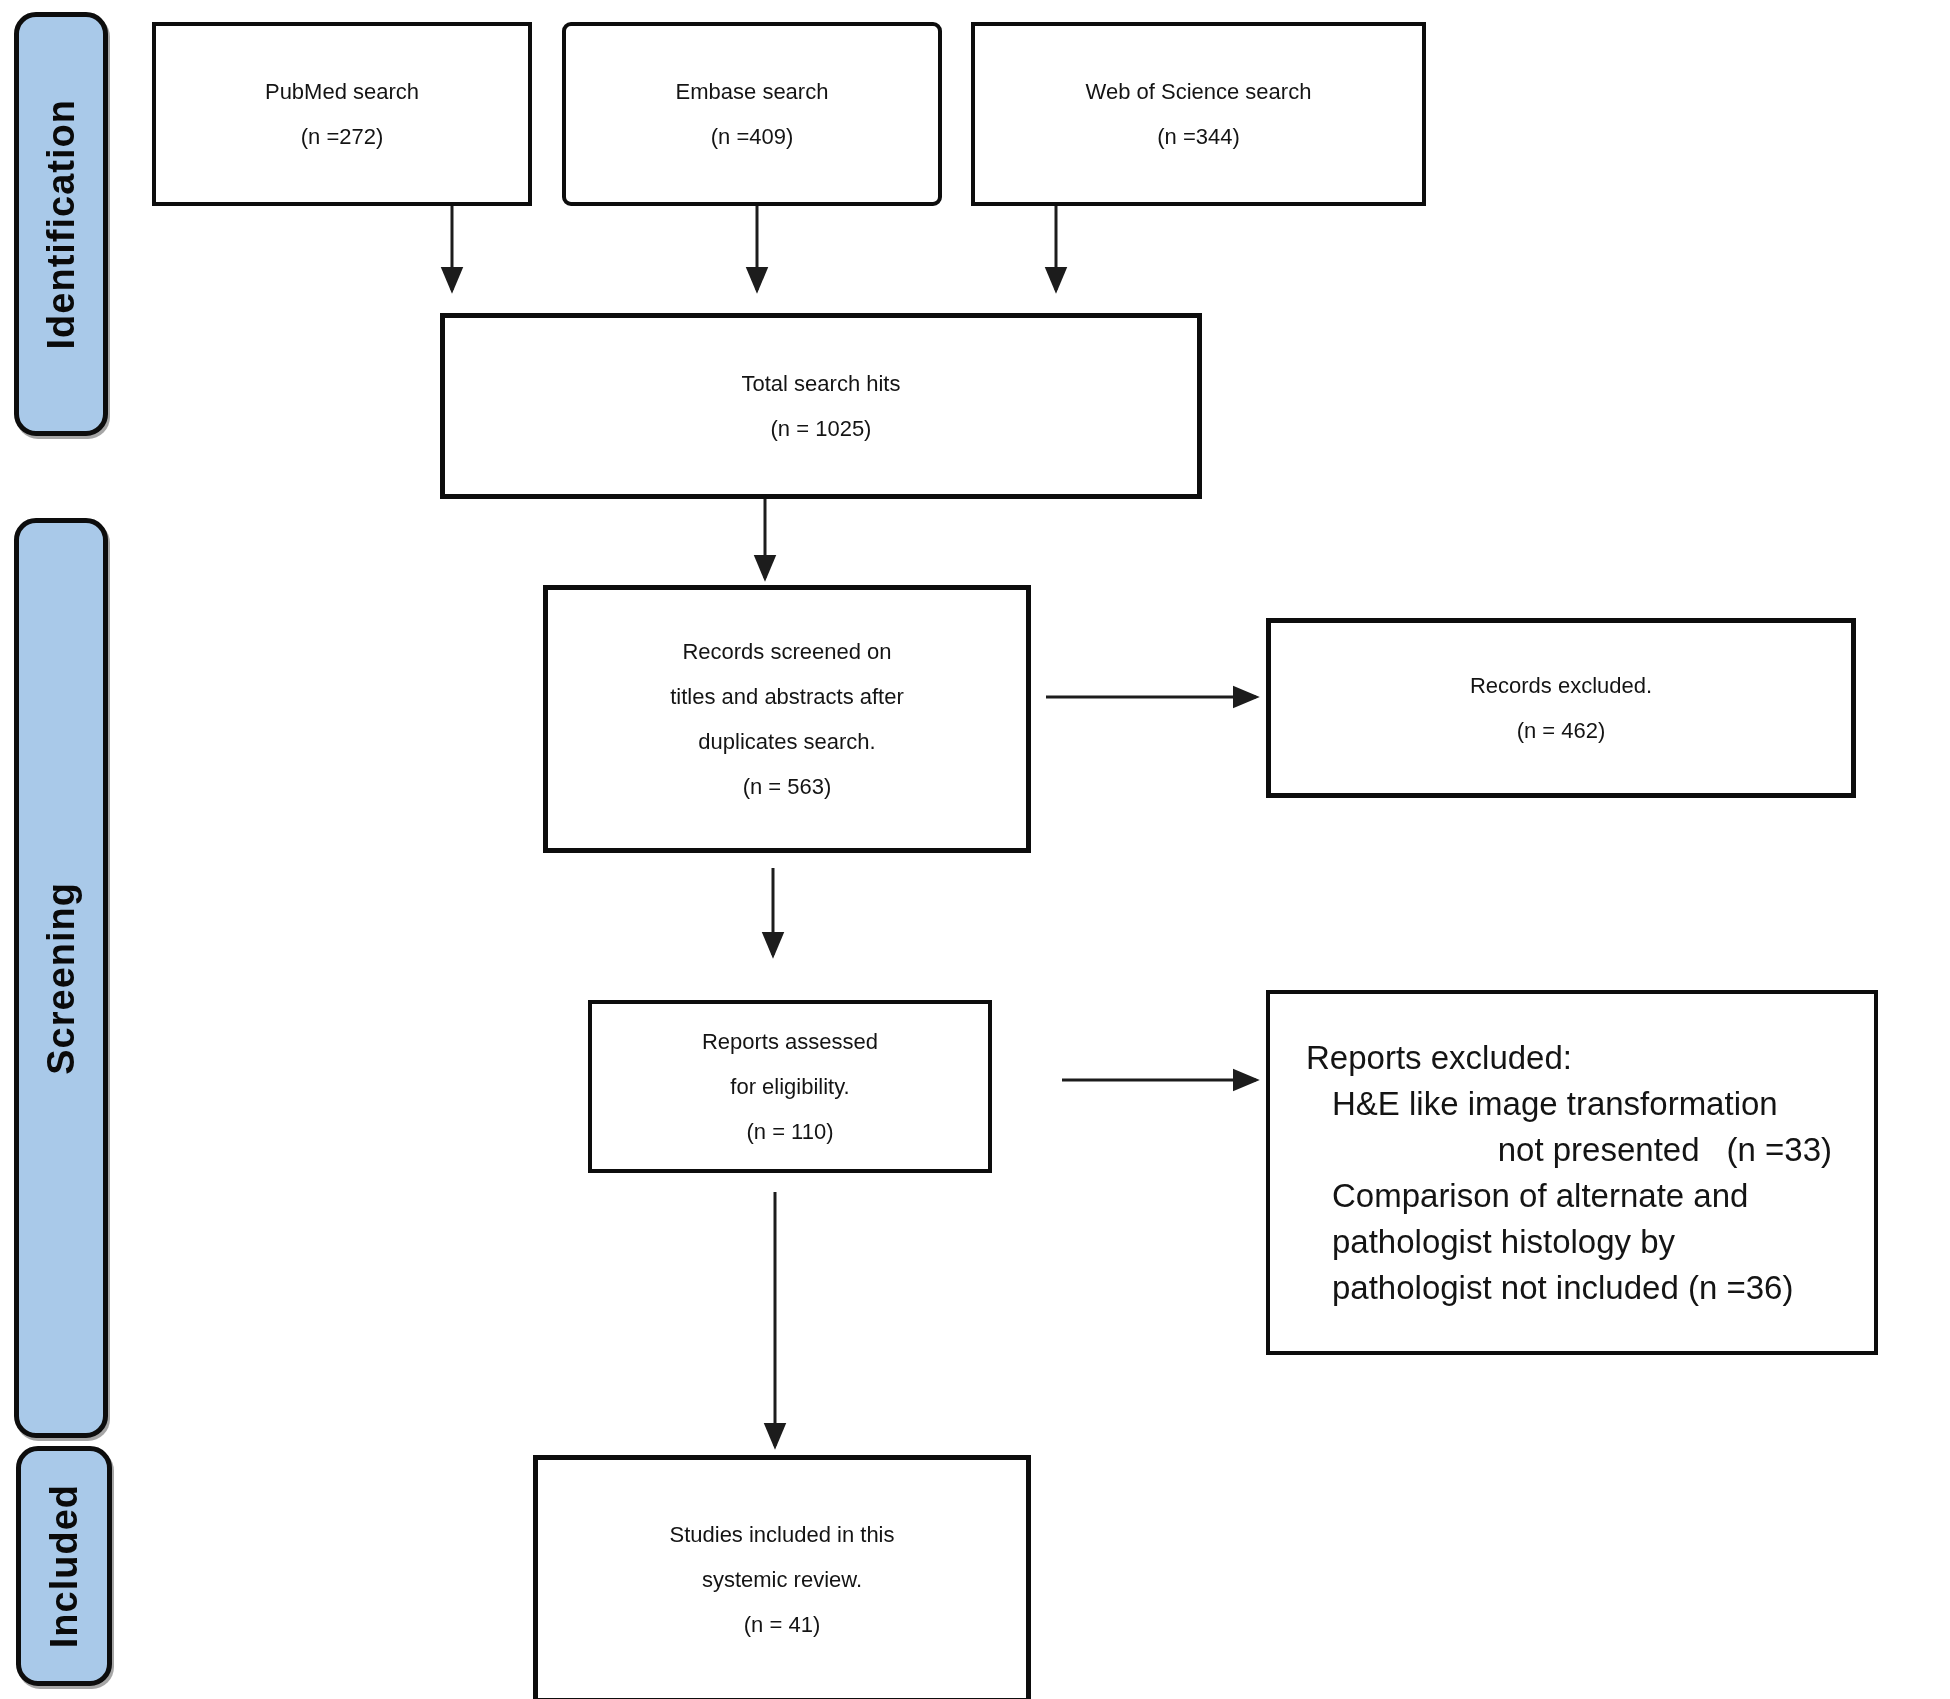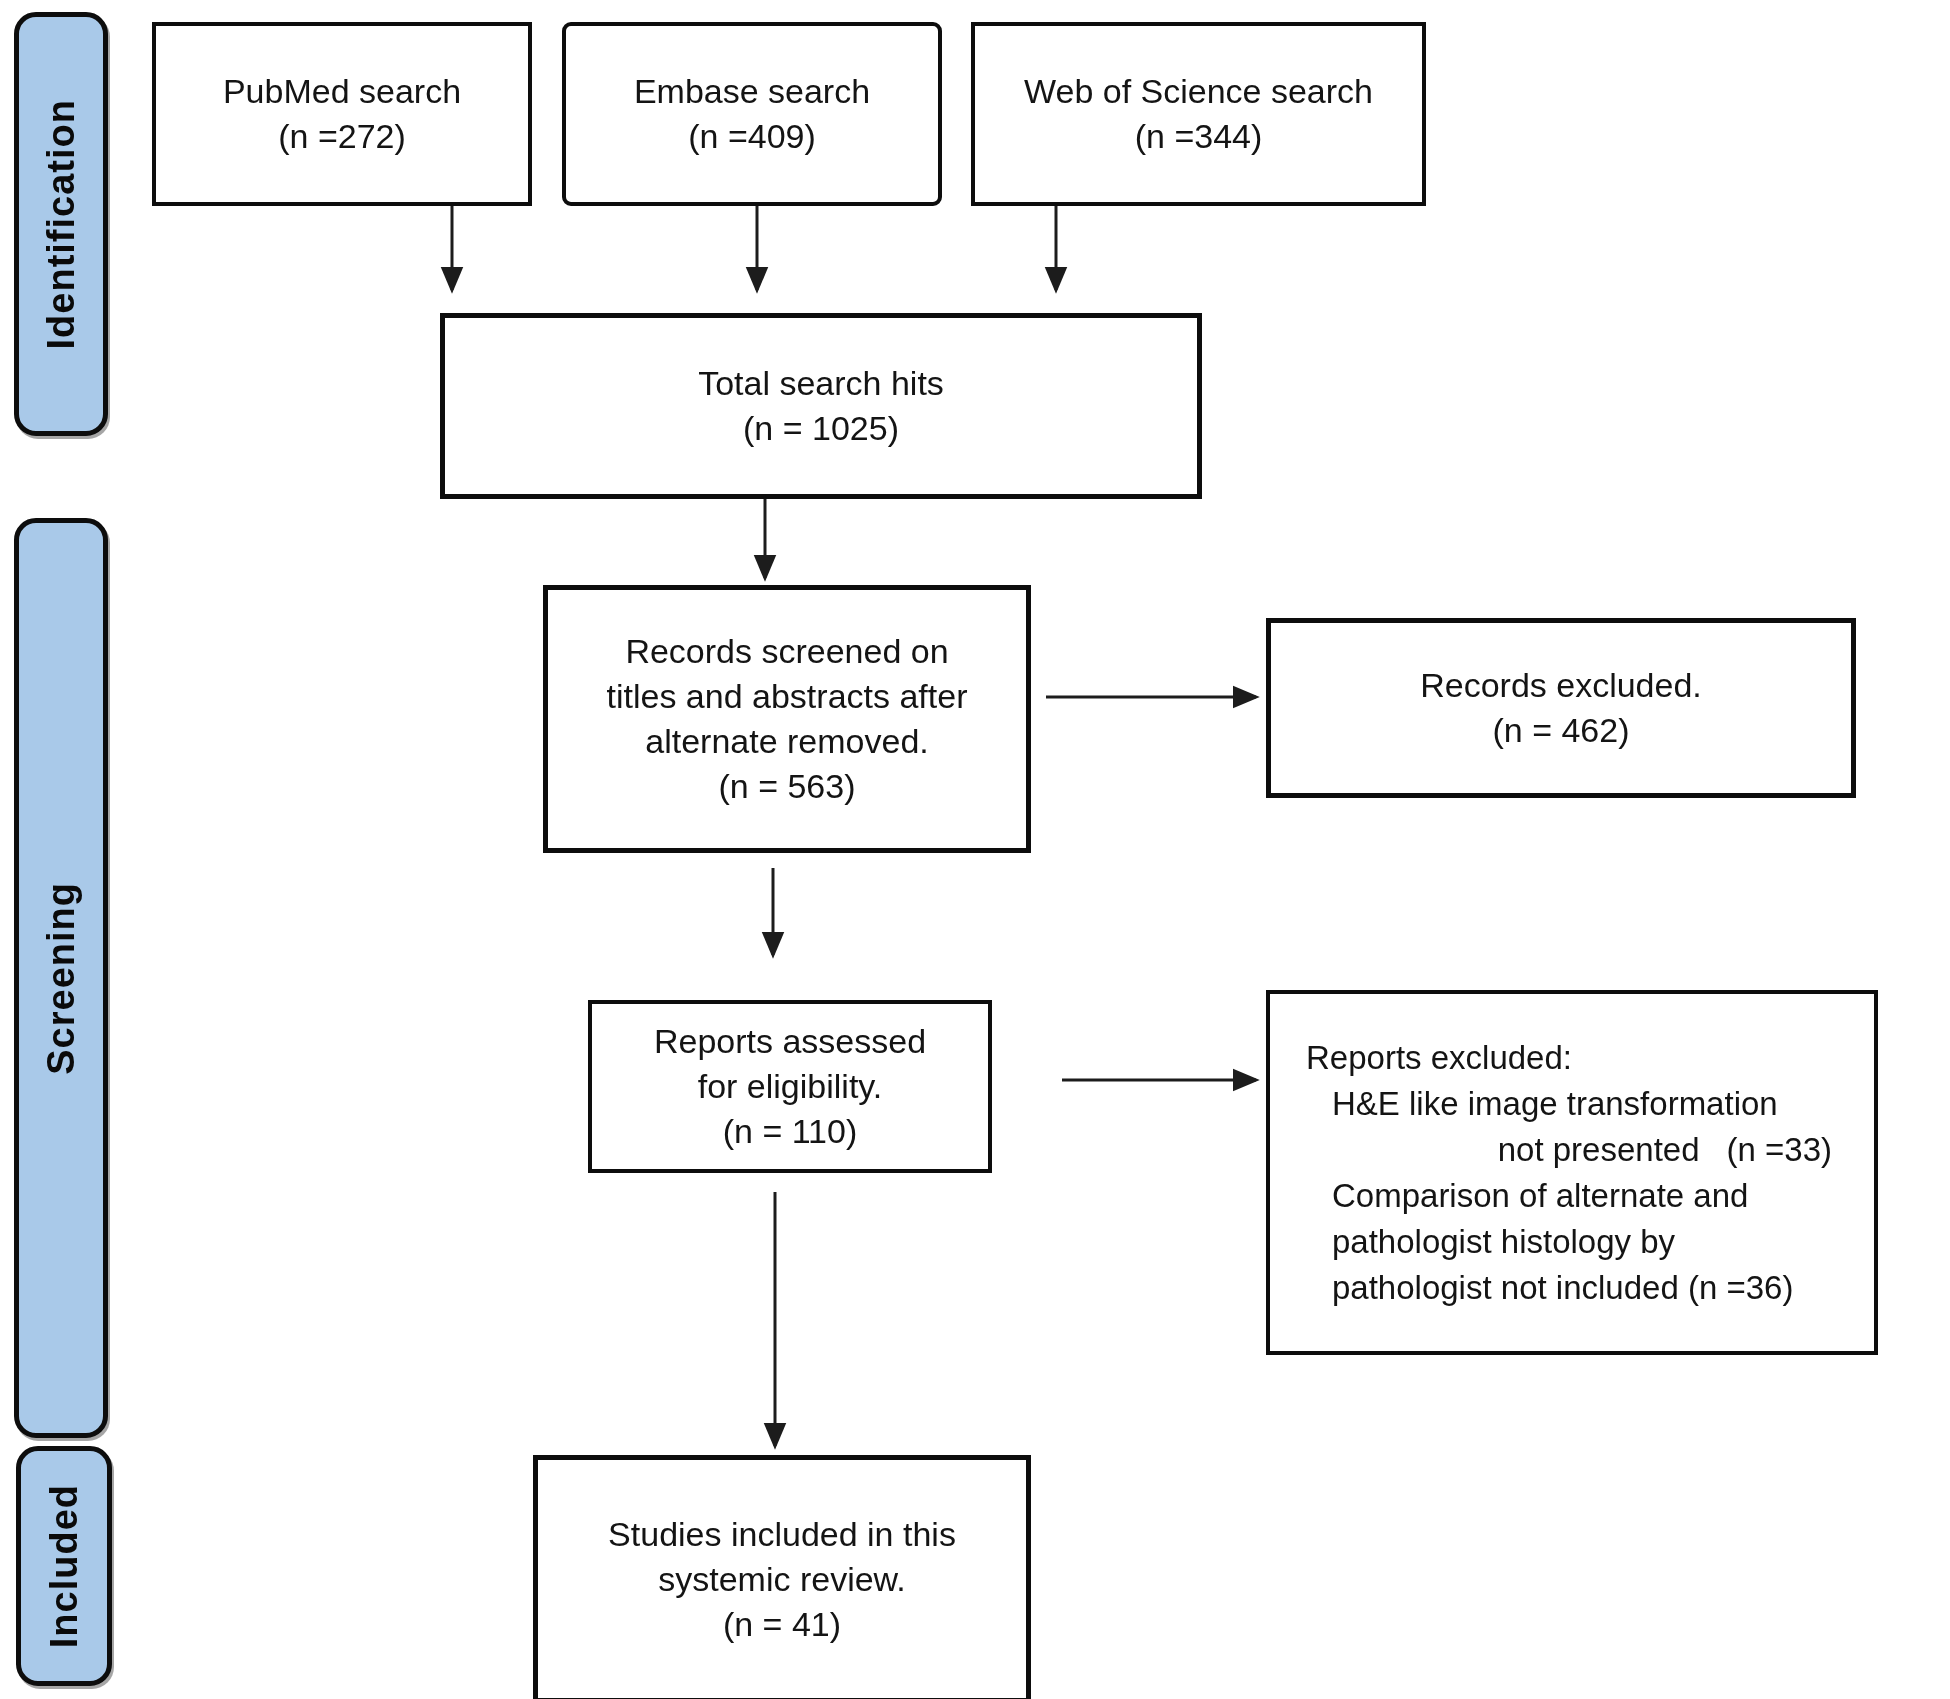--- a/index.html
+++ b/index.html
@@ -40,21 +40,21 @@
   #stage-included{left:16px;top:1446px;width:86px;height:230px;}
 
   
   .box{
     position:absolute;
     background:#fff;
     border:4px solid #0d0d0d;
     display:flex;flex-direction:column;
     align-items:center;justify-content:center;
     text-align:center;
-    font-size:34px;
+    font-size:22px;
     line-height:45px;
     color:#141414;
   }
   #pubmed-box{left:152px;top:22px;width:372px;height:176px;}
   #embase-box{left:562px;top:22px;width:372px;height:176px;border-radius:9px;}
   #wos-box{left:971px;top:22px;width:447px;height:176px;}
   #total-box{left:440px;top:299px;width:752px;height:176px;border-width:5px;margin-top:14px;}
   #screened-box{left:543px;top:585px;width:478px;height:258px;border-width:5px;}
   #records-excluded-box{left:1266px;top:618px;width:580px;height:170px;border-width:5px;}
   #assessed-box{left:588px;top:1000px;width:396px;height:165px;}
@@ -117,21 +117,21 @@
   </div>
 
   <div class="box" id="total-box">
     <div>Total search hits</div>
     <div>(n = 1025)</div>
   </div>
 
   <div class="box" id="screened-box">
     <div>Records screened on</div>
     <div>titles and abstracts after</div>
-    <div>alternate removed.</div>
+    <div>duplicates search.</div>
     <div>(n = 563)</div>
   </div>
 
   <div class="box" id="records-excluded-box">
     <div>Records excluded.</div>
     <div>(n = 462)</div>
   </div>
 
   <div class="box" id="assessed-box">
     <div>Reports assessed</div>

